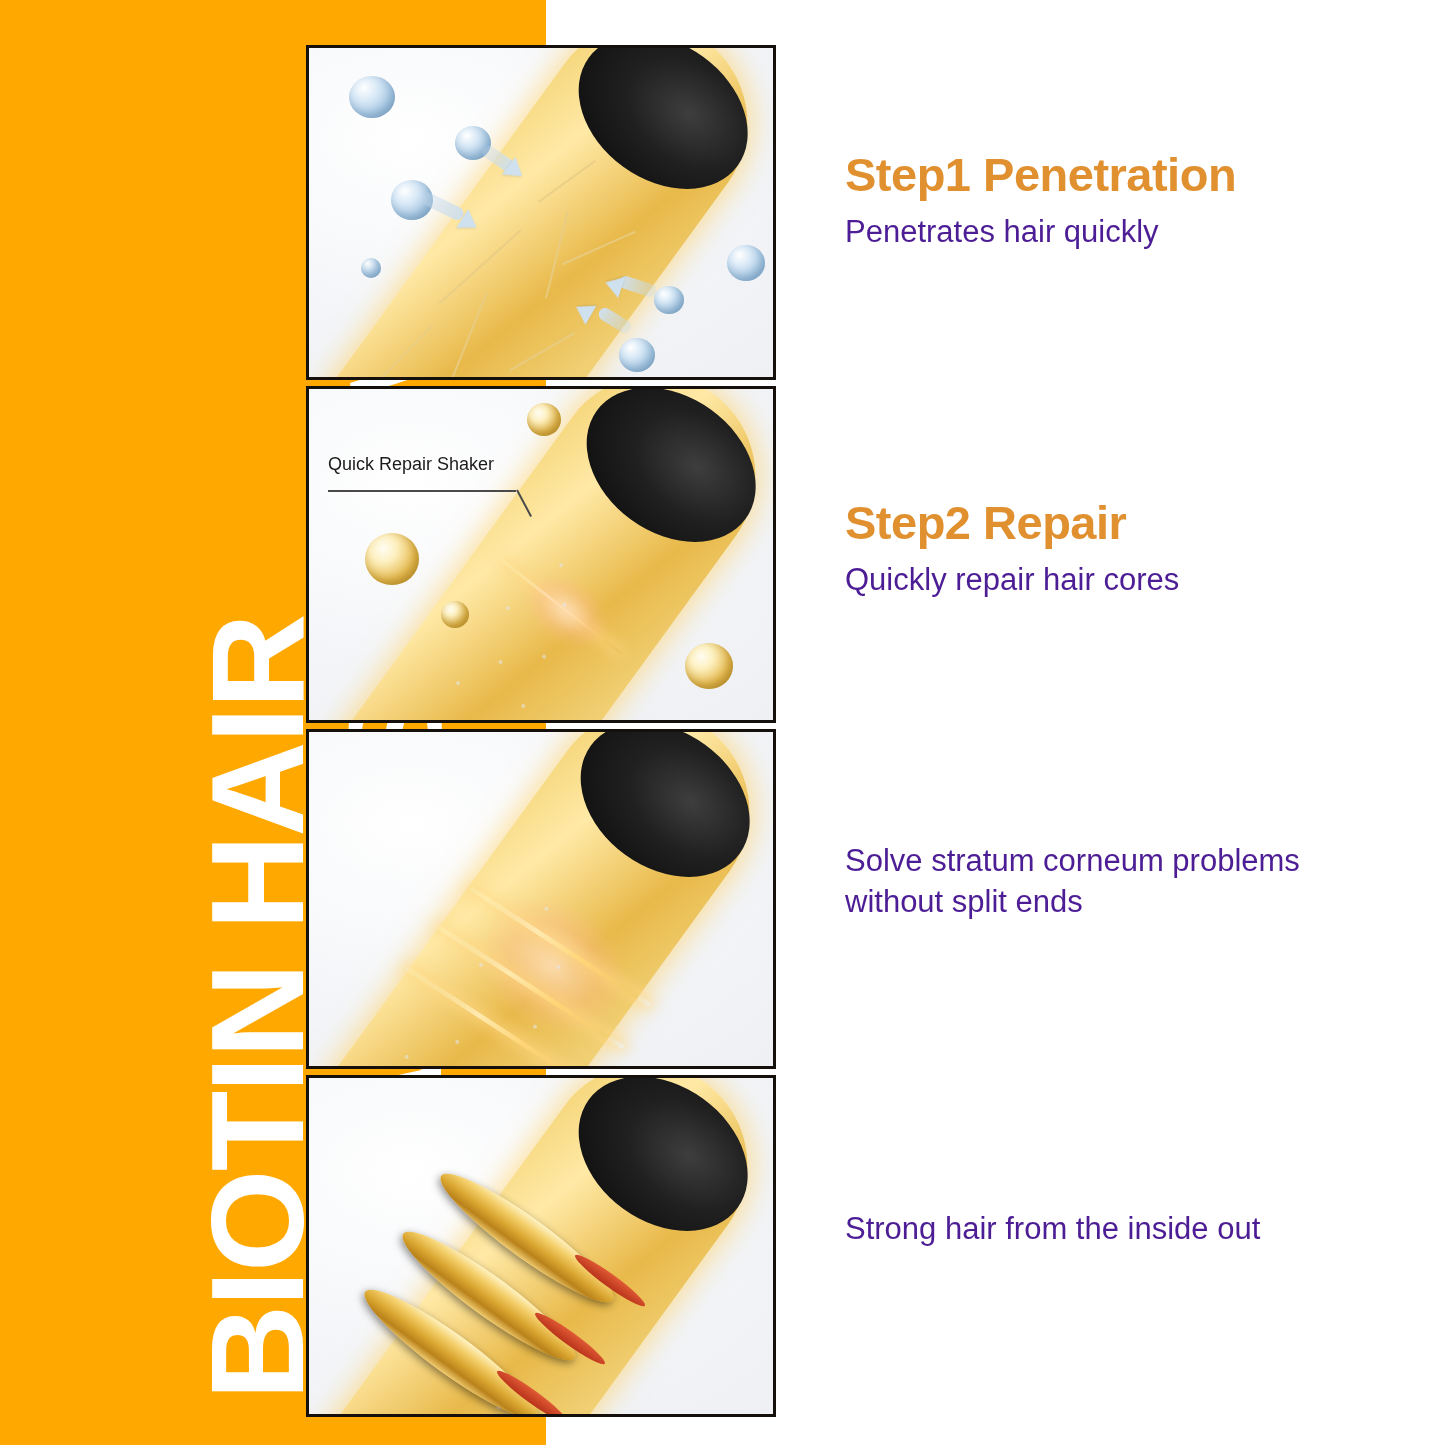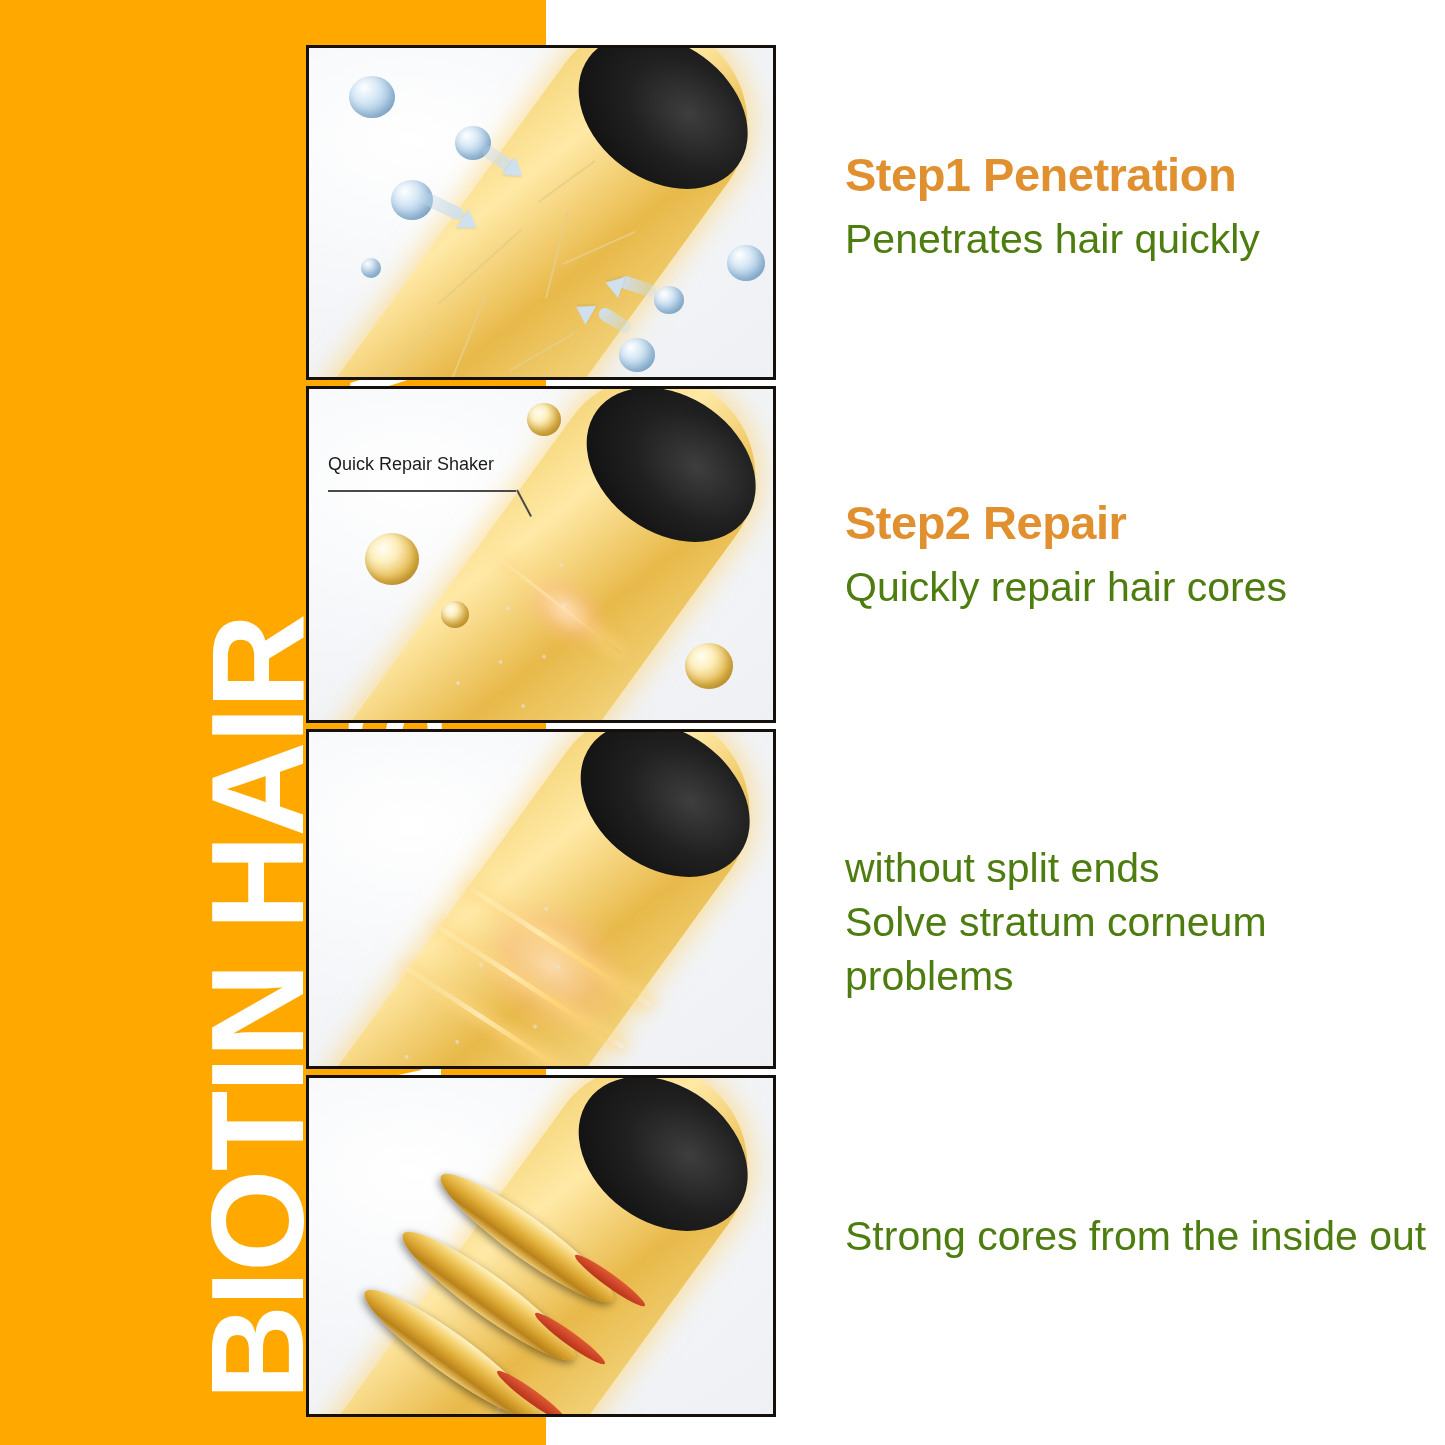--- a/index.html
+++ b/index.html
@@ -206,22 +206,22 @@
     font-size:47px;
     font-weight:bold;
     color:#E0902F;
     letter-spacing:-0.5px;
     line-height:1.05;
     white-space:nowrap;
     font-family:"Liberation Sans", sans-serif;
   }
   .step-desc {
     margin-top:13px;
-    font-size:41px;
-    color:#4d7c0f;
+    font-size:31px;
+    color:#4c1d95;
     line-height:1.32;
     font-family:"Liberation Sans", sans-serif;
   }
   .step-desc span { display:block; }
 </style>
 </head>
 <body>
 
 <div id="poster">
 
@@ -350,26 +350,26 @@
 
     <div class="step s2">
       <div class="step-title">Step2 Repair</div>
       <div class="step-desc">
         <span>Quickly repair hair cores</span>
       </div>
     </div>
 
     <div class="step s3">
       <div class="step-desc">
+        <span>Solve stratum corneum problems</span>
         <span>without split ends</span>
-        <span>Solve stratum corneum problems</span>
       </div>
     </div>
 
     <div class="step s4">
       <div class="step-desc">
-        <span>Strong cores from the inside out</span>
+        <span>Strong hair from the inside out</span>
       </div>
     </div>
 
   </div>
 
 </div>
 
 </body></html>

